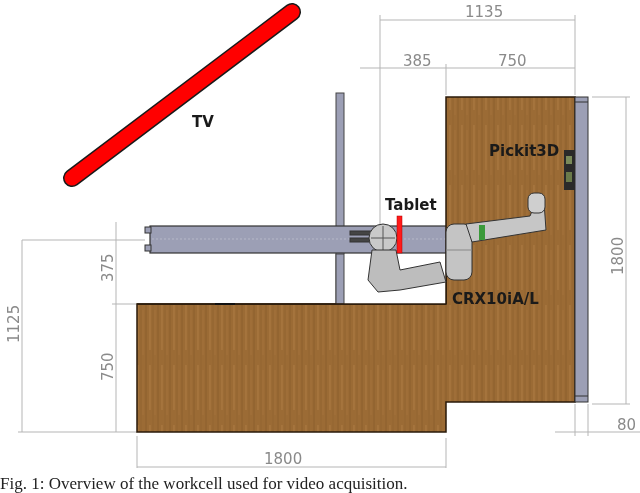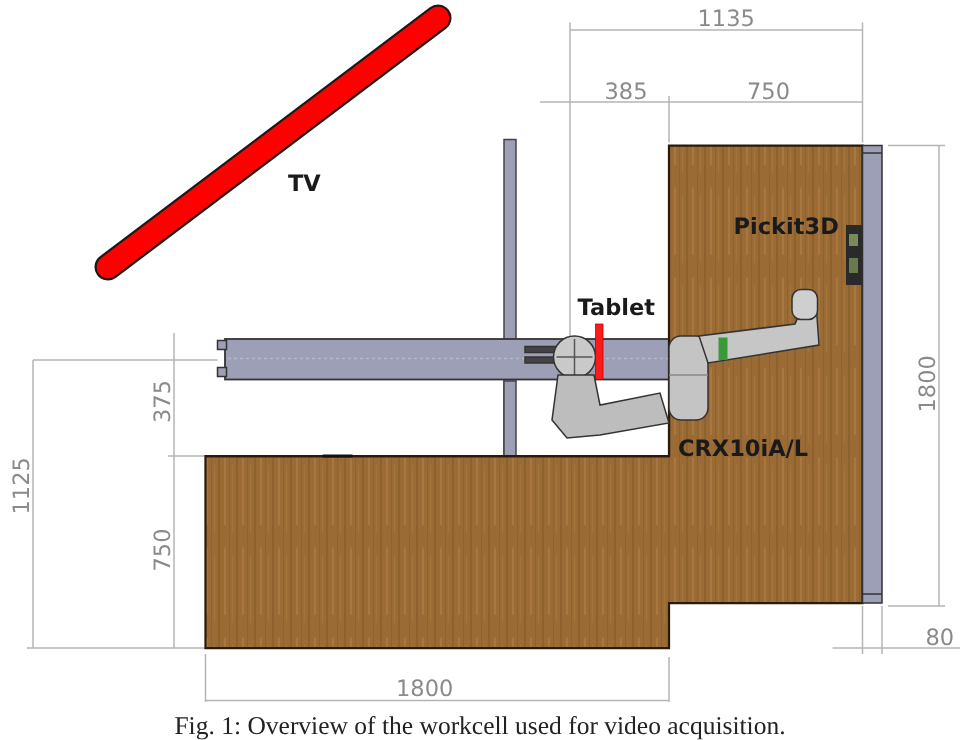--- a/index.html
+++ b/index.html
@@ -1,20 +1,20 @@
 <!DOCTYPE html>
 <html><head>
 <meta charset="utf-8">
 <style>
   html, body { margin: 0; padding: 0; background: #ffffff; }
   body { width: 640px; height: 493px; position: relative; overflow: hidden; font-family: "Liberation Sans", sans-serif; }
   #figure { position: absolute; left: 0; top: 0; width: 640px; height: 493px; }
   .dim-text { font-family: "DejaVu Sans", sans-serif; font-size: 15px; fill: #8a8a8a; }
   .label { font-family: "DejaVu Sans", sans-serif; font-weight: bold; font-size: 15px; fill: #1a1a1a; }
-  .caption { position: absolute; left: 0; right: 0; top: 474px; text-align: center; font-family: "Liberation Serif", serif; font-size: 17px; color: #222; white-space: nowrap; }
+  .caption { position: absolute; left: 0; right: 0; top: 474px; text-align: left; font-family: "Liberation Serif", serif; font-size: 17px; color: #222; white-space: nowrap; }
 </style>
 </head>
 <body>
 
 <svg id="figure" viewBox="0 0 640 493" xmlns="http://www.w3.org/2000/svg">
   <defs>
     <pattern id="woodgrain" patternUnits="userSpaceOnUse" width="12" height="60">
       <rect width="12" height="60" fill="#9b6b35"></rect>
       <line x1="2" y1="0" x2="2" y2="60" stroke="#7f5526" stroke-width="1" opacity="0.6"></line>
       <line x1="6" y1="5" x2="6" y2="50" stroke="#b07e45" stroke-width="1.2" opacity="0.7"></line>

